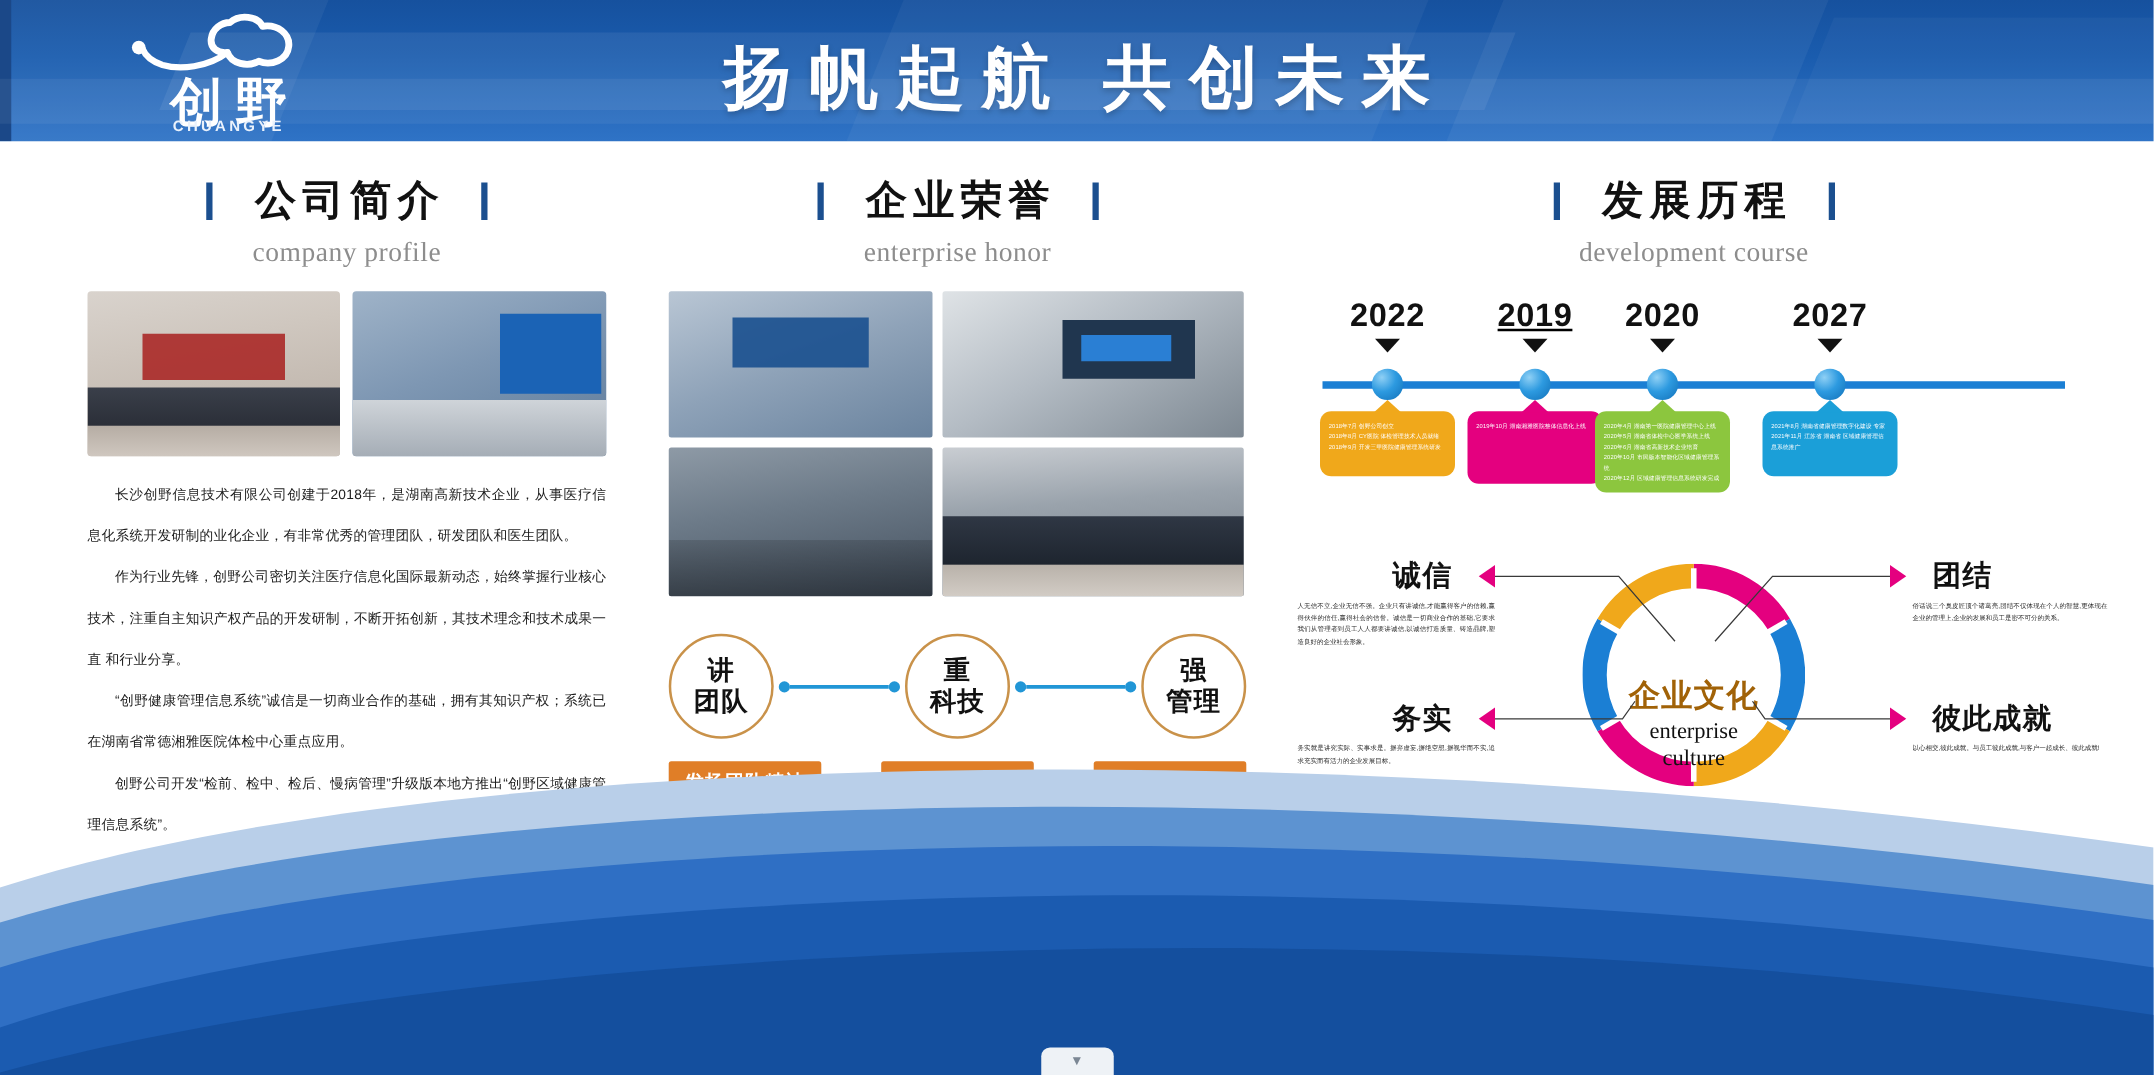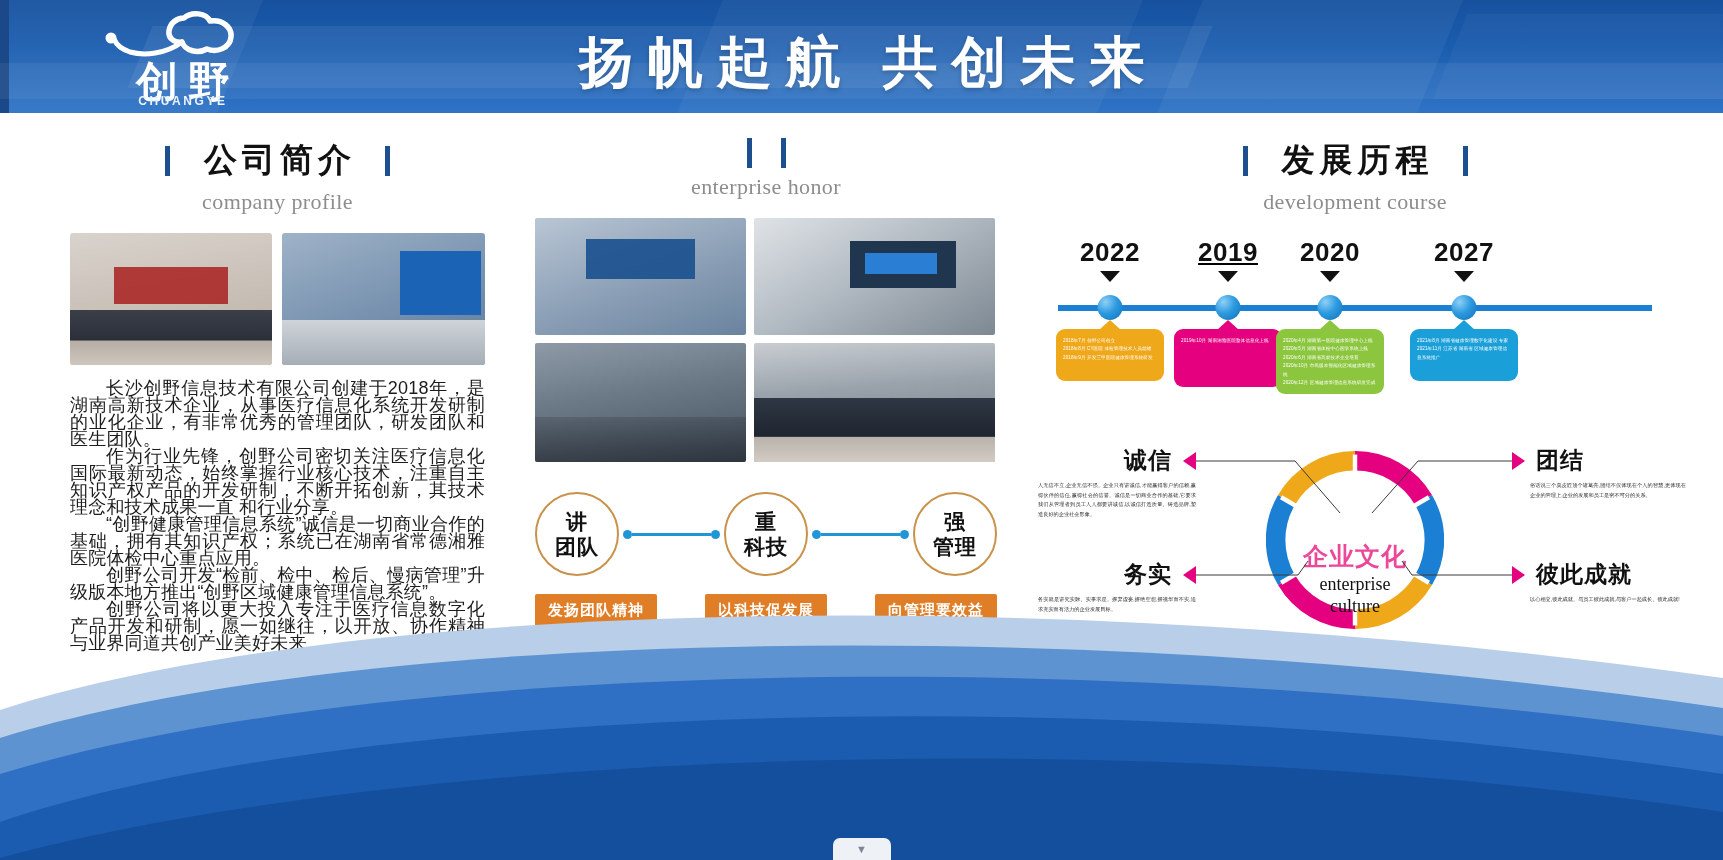--- a/index.html
+++ b/index.html
@@ -92,21 +92,21 @@
   
   .ph-a::before{content:"";position:absolute;left:22%;top:26%;width:56%;height:28%;background:#a8201e;opacity:.85;}
   .ph-a::after{content:"";position:absolute;left:0;top:58%;width:100%;height:42%;
     background:linear-gradient(180deg,#3a3f4a 0%,#2b2f38 55%,#b6ada4 56%,#cfc7bf 100%);}
   .ph-b::before{content:"";position:absolute;right:2%;top:14%;width:40%;height:48%;background:#1b63b5;}
   .ph-b::after{content:"";position:absolute;left:0;bottom:0;width:100%;height:34%;
     background:linear-gradient(180deg,#cfd4d9 0%,#a5adb6 100%);}
 
   .c1-body { margin-top: 15px; }
   .c1-body p {
-    font-size: 18px; line-height: 17px; color: #1c1c1c; text-align: justify;
+    font-size: 11px; line-height: 33px; color: #1c1c1c; text-align: justify;
     text-indent: 2em; letter-spacing: .2px;
   }
 
   
   .col2 { position: absolute; left: 535px; top: 138px; width: 462px; }
   .honor-grid {
     margin-top: 18px;
     display: grid; grid-template-columns: 211px 241px; gap: 8px;
   }
   .hp { border-radius: 2px; position: relative; overflow: hidden; }
@@ -179,28 +179,28 @@
 
   
   .culture { position: relative; margin-top: 26px; height: 228px; }
   .ring { position: absolute; left: 50%; top: 8px; transform: translateX(-50%); width: 178px; height: 178px; }
   .ring-label {
     position: absolute; left: 50%; top: 50%; transform: translate(-50%,-50%);
     text-align: center; width: 150px;
   }
   .ring-cn {
     font-family: Liberation Sans, sans-serif; font-size: 25px; font-weight: 700;
-    color: #ec4899; letter-spacing: 1px;
+    color: #a16207; letter-spacing: 1px;
   }
   .ring-en1, .ring-en2 {
     font-family: "Liberation Serif", serif; font-size: 18px; color: #111; line-height: 22px;
   }
 
   .cblock { position: absolute; width: 174px; }
-  .cb-head { display:flex; align-items:center; gap: 11px; }
+  .cb-head { display:flex; align-items:center; gap: 21px; }
   .cb-title { font-size: 23px; font-weight: 700; color: #111; letter-spacing: 1px; }
   .arrow-l { width:0;height:0;border-top:9px solid transparent;border-bottom:9px solid transparent;border-right:13px solid #e4007f;}
   .arrow-r { width:0;height:0;border-top:9px solid transparent;border-bottom:9px solid transparent;border-left:13px solid #e4007f;}
   .cb-text { font-size: 5.2px; line-height: 9.6px; color: #2a2a2a; margin-top: 5px; text-align: justify; }
   .cb-left .cb-head { justify-content: flex-end; }
   .cb-left .cb-text { padding-left: 16px; }
   .cb-right .cb-text { padding-left: 18px; }
 </style>
 </head>
 <body>
@@ -248,20 +248,21 @@
     <p>“创野健康管理信息系统”诚信是一切商业合作的基础，拥有其知识产权；系统已在湖南省常德湘雅医院体检中心重点应用。</p>
     <p>创野公司开发“检前、检中、检后、慢病管理”升级版本地方推出“创野区域健康管理信息系统”。</p>
     <p>创野公司将以更大投入专注于医疗信息数字化产品开发和研制，愿一如继往，以开放、协作精神与业界同道共创产业美好未来</p>
   </div>
 </div>
 
 <div class="col2">
   <div class="sec-head">
     <div class="sec-title-row">
       <span class="tick"></span>
+      <span class="sec-cn">企业荣誉</span>
       <span class="tick"></span>
     </div>
     <div class="sec-en">enterprise honor</div>
   </div>
 
   <div class="honor-grid">
     <div class="hp hp1"></div>
     <div class="hp hp2"></div>
     <div class="hp hp3"></div>
     <div class="hp hp4"></div>

